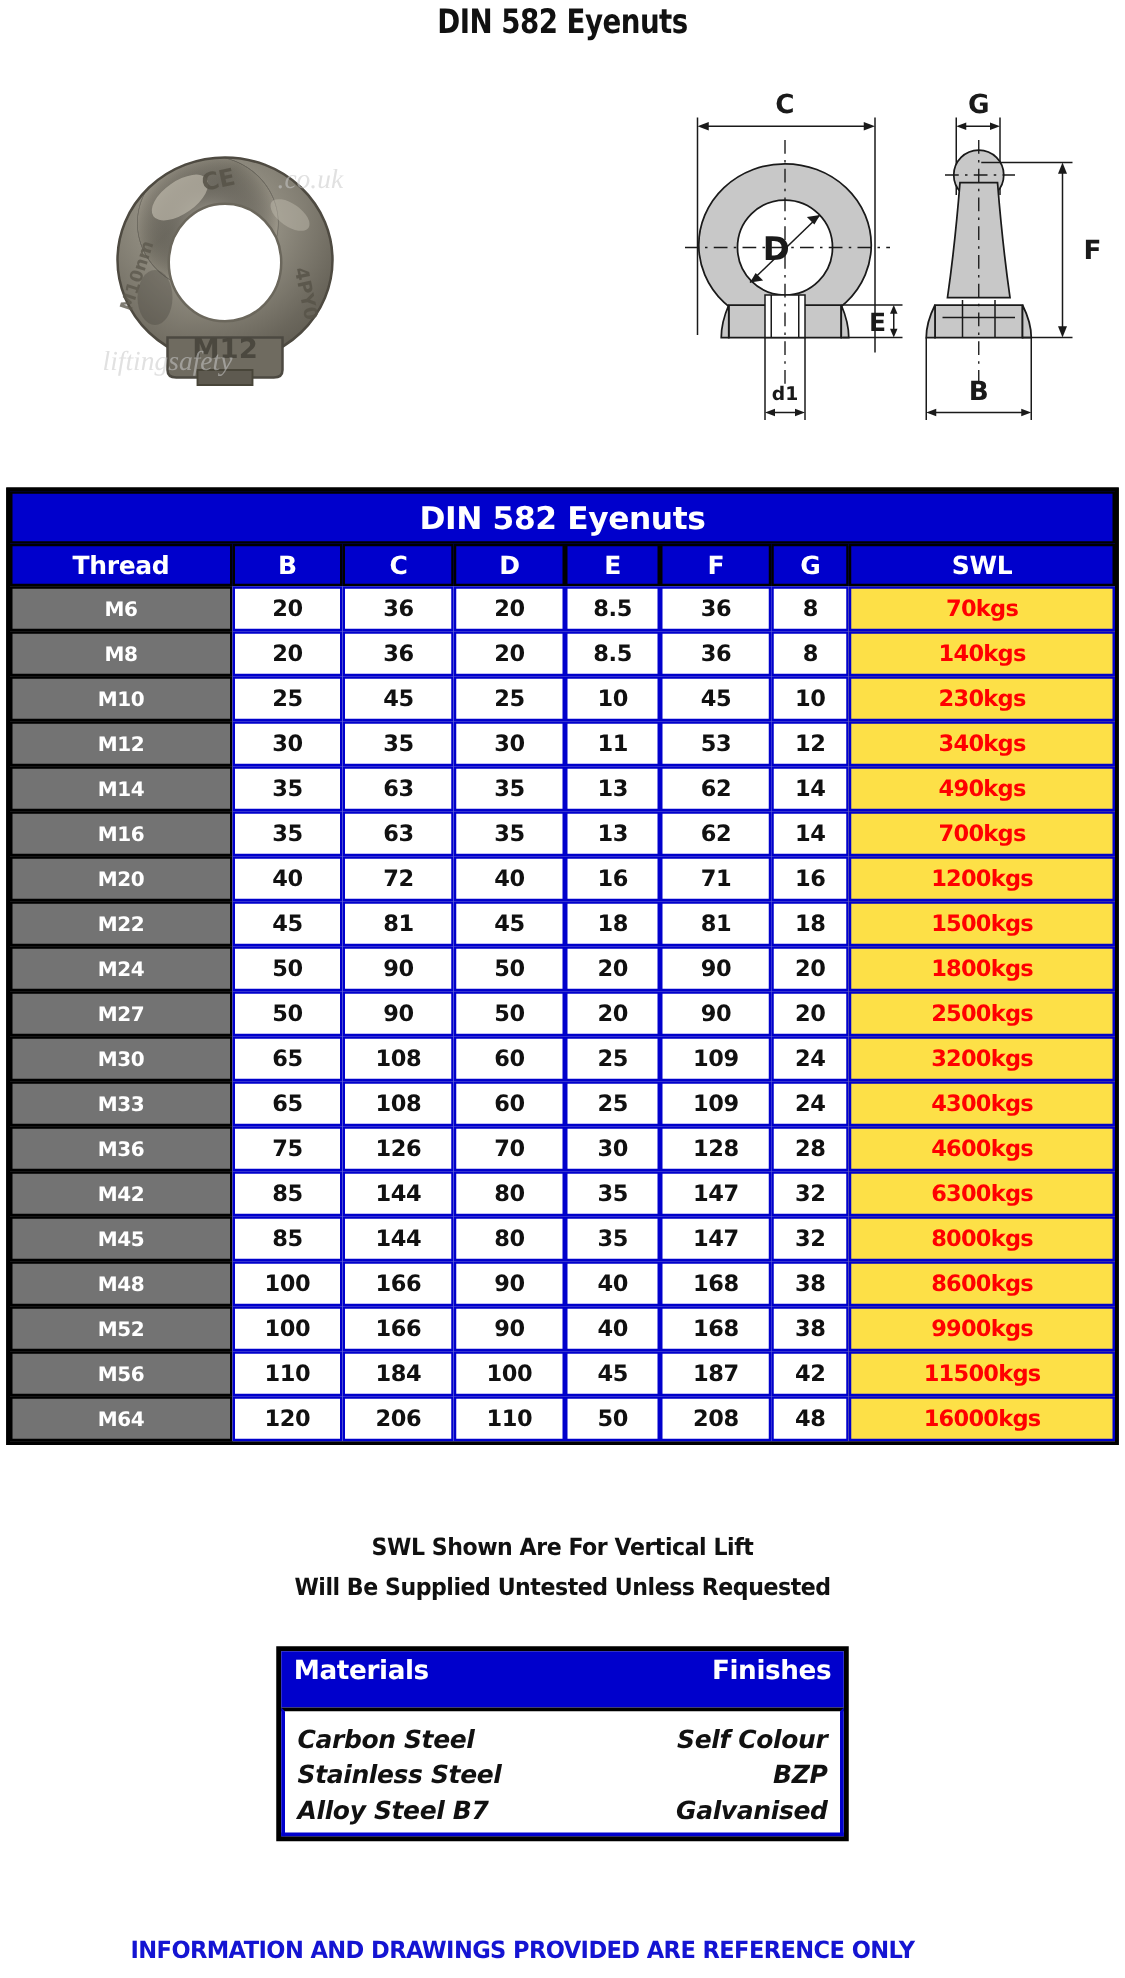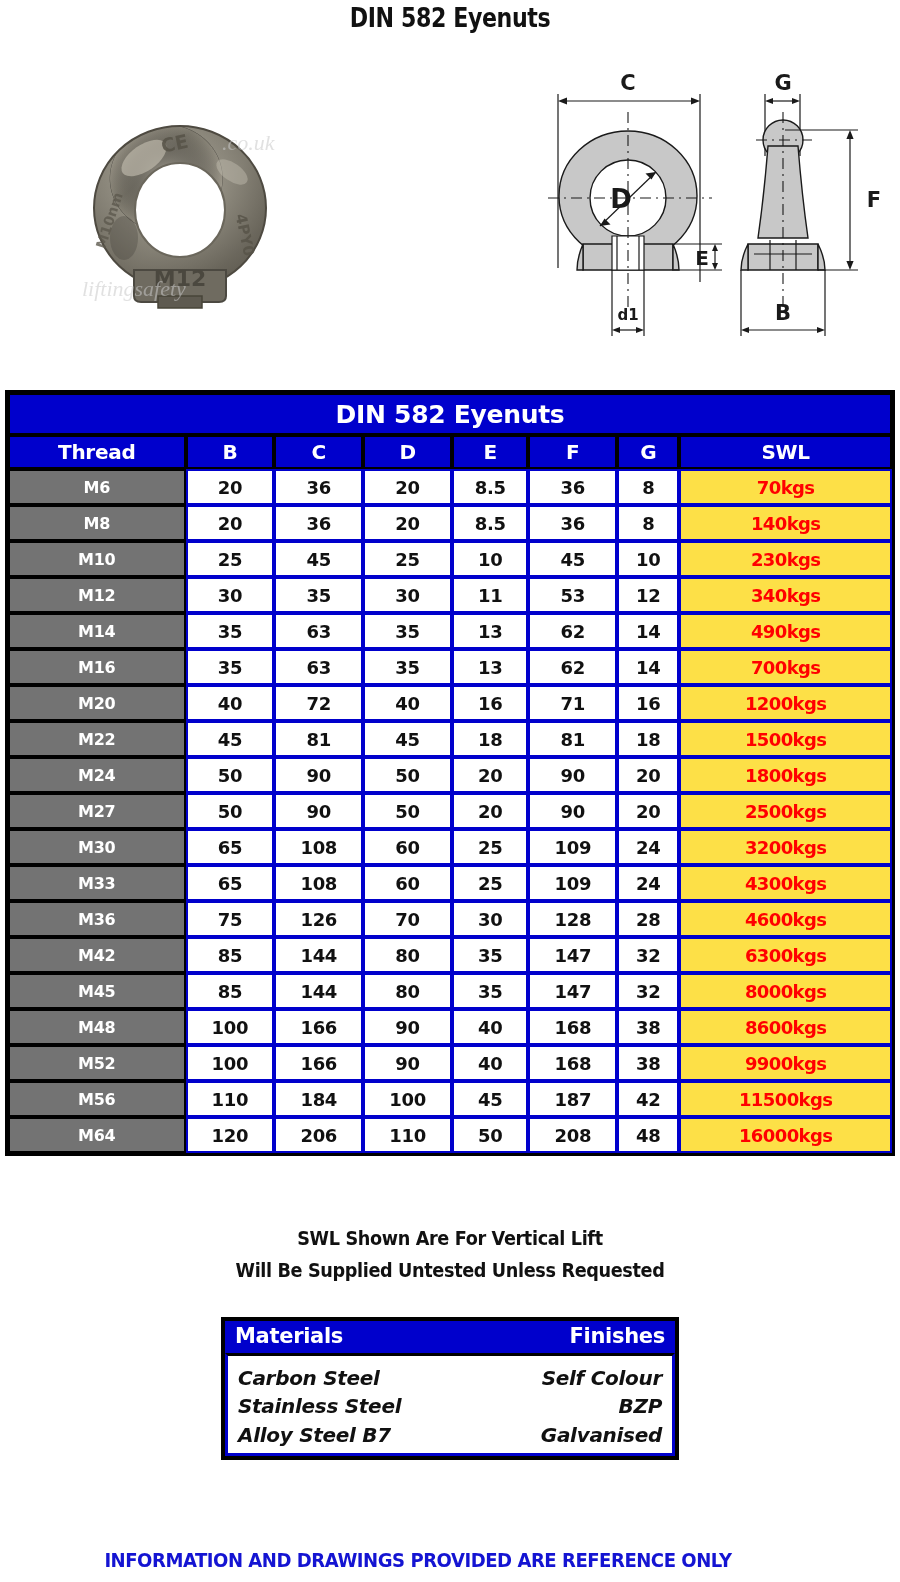--- a/index.html
+++ b/index.html
@@ -68,21 +68,21 @@
   }
   .notes div{transform:scaleX(0.93);}
 
   
   .mfbox{
     position:absolute;left:221px;top:1317px;width:450px;
     border:4px solid #000000;background:#ffffff;
   }
   .mfhead{
     background:#0000CC;display:flex;justify-content:space-between;
-    align-items:center;padding:3px 10px 5px 10px;
+    align-items:center;padding:3px 10px 18px 10px;
   }
   .mfhead span{
     color:#ffffff;font-weight:bold;font-size:21px;
     font-family:"DejaVu Sans", sans-serif;letter-spacing:-0.3px;
   }
   .mfbody{
     border-top:3px solid #000000;border-left:3px solid #0000CC;
     border-right:3px solid #0000CC;border-bottom:3px solid #0000CC;
     padding:8px 10px 4px 10px;
   }

